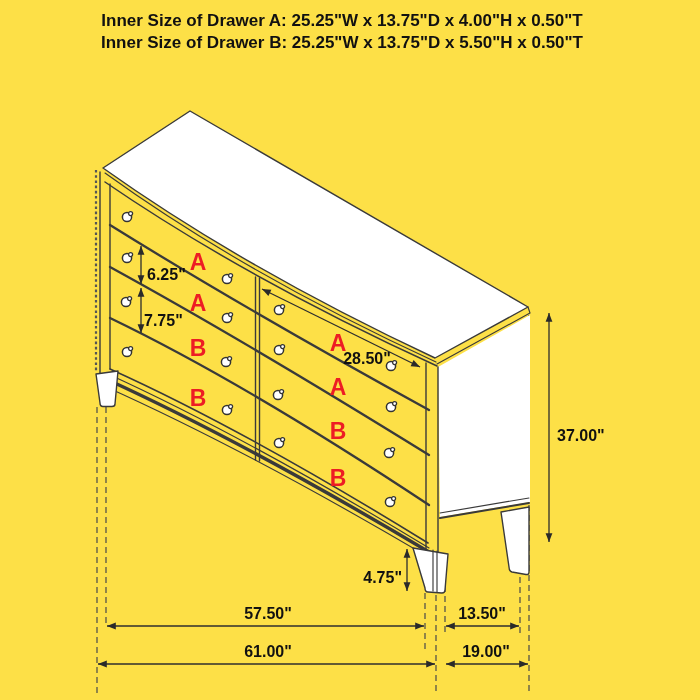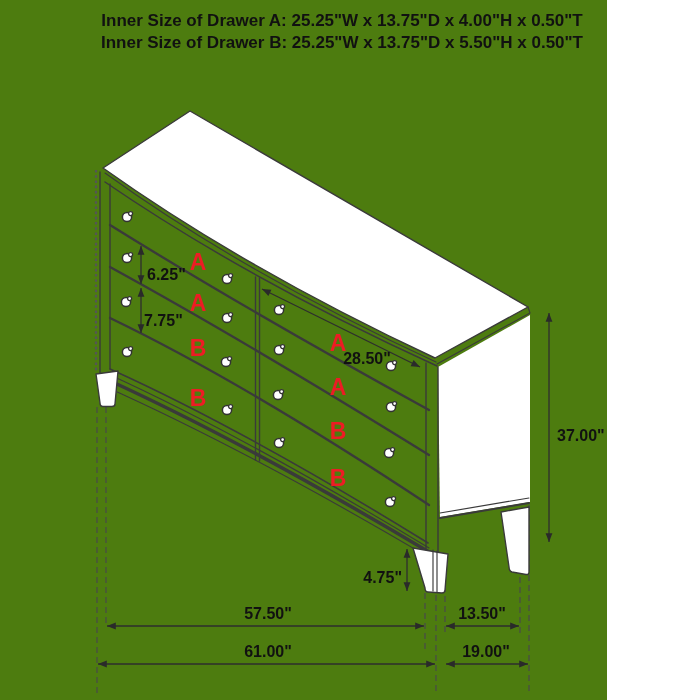--- a/index.html
+++ b/index.html
@@ -1,16 +1,16 @@
 <!DOCTYPE html>
 <html><head>
 <meta charset="utf-8">
 <style>
   html,body{margin:0;padding:0;background:#fff;}
-  #stage{position:relative;width:607px;height:700px;background:#4d7c0f;overflow:hidden;}
+  #stage{position:relative;width:700px;height:700px;background:#fde047;overflow:hidden;}
   svg{display:block;}
   .ln{fill:none;stroke:#3a3a3a;stroke-width:1.4;stroke-linecap:round;}
   .thin{stroke-width:1.15;}
   .thick{stroke-width:2.3;}
   .heavy{stroke-width:3.4;}
   .fillw{fill:#ffffff;stroke:#3a3a3a;stroke-width:1.4;stroke-linejoin:round;}
   .nofill{fill:#ffffff;stroke:none;}
   .dash{fill:none;stroke:#4a4a4a;stroke-width:1.2;stroke-dasharray:6 4;}
   .hatch{fill:none;stroke:#555;stroke-width:2.2;stroke-dasharray:2.6 2.6;}
   .dim-line{fill:none;stroke:#2e2e2e;stroke-width:1.3;marker-start:url(#arw);marker-end:url(#arw);}

